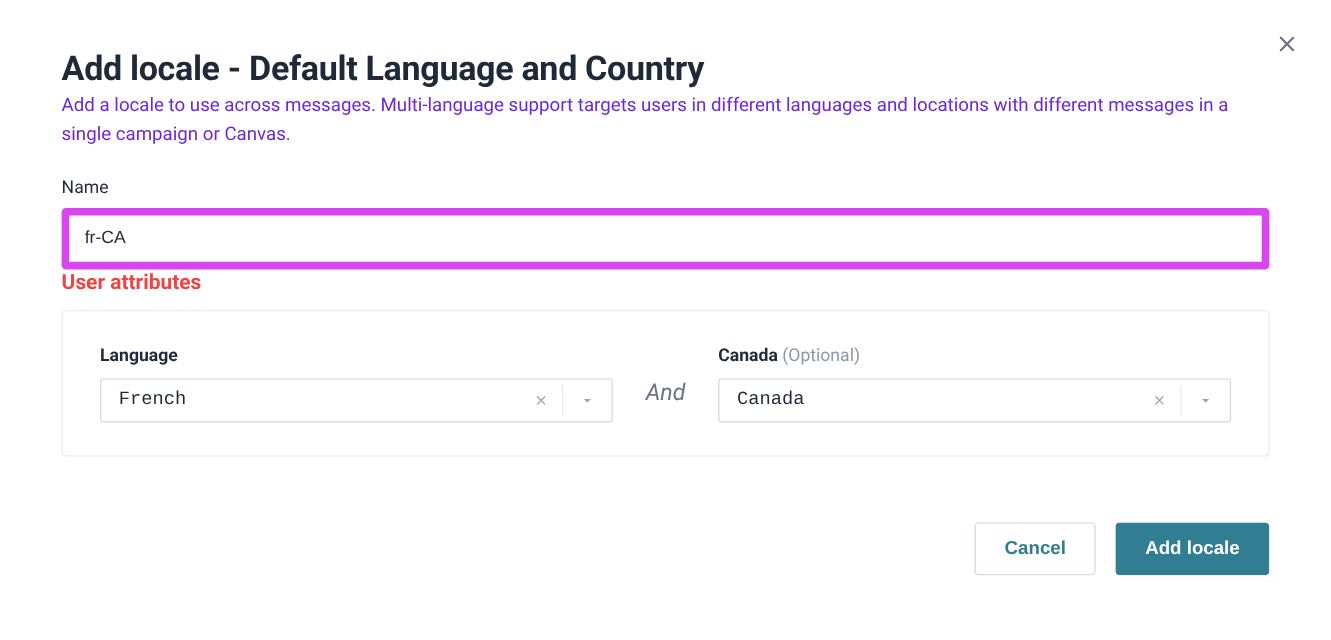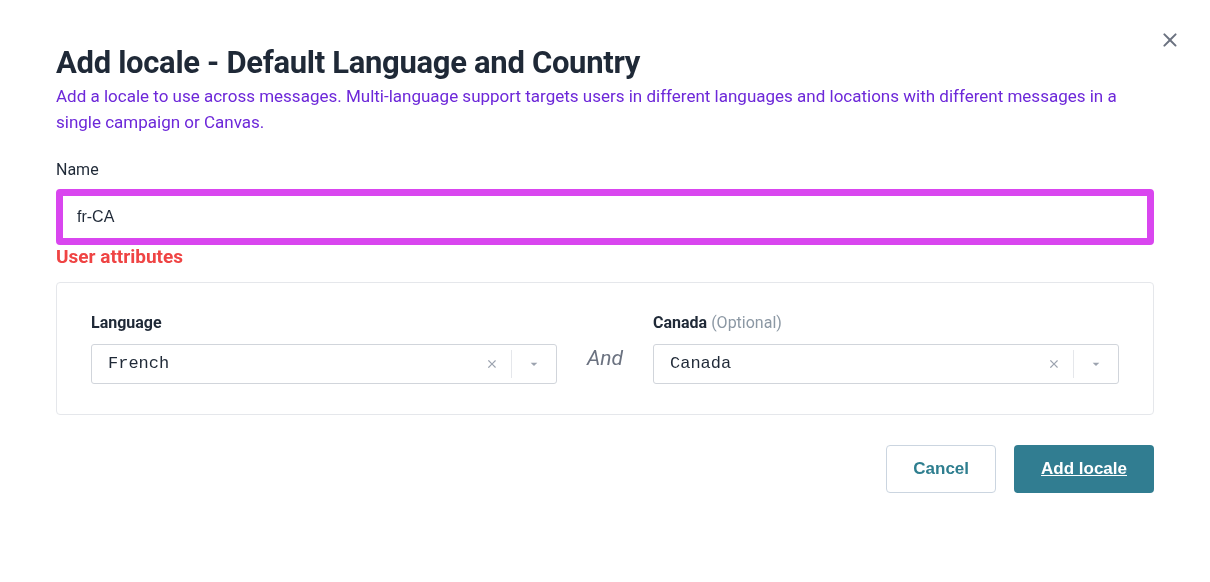--- a/index.html
+++ b/index.html
@@ -135,30 +135,30 @@
       justify-content: flex-end;
       gap: 18px;
     }
     .btn {
       padding: 13px 26px;
       font-size: 17px;
       font-weight: 600;
       border-radius: 4px;
       cursor: pointer;
       border: 1px solid transparent;
+      margin-top: 30px;
     }
     .btn-secondary {
       background: #fff;
       color: #2e7e8f;
       border: 1px solid #cbd5e0;
     }
     .btn-primary {
       background: #317D91;
       color: #fff;
-      text-decoration: underline;
     }
   </style>
 </head>
 <body>
 
 <div class="modal">
 
   <div class="close-btn">
     <svg viewBox="0 0 24 24" fill="currentColor">
         <path d="M18.3 5.71a1 1 0 0 0-1.41 0L12 10.59 7.11 5.7A1 1 0 1 0 5.7 7.11L10.59 12 5.7 16.89a1 1 0 1 0 1.41 1.41L12 13.41l4.89 4.89a1 1 0 0 0 1.41-1.41L13.41 12l4.89-4.89a1 1 0 0 0 0-1.4z"></path>

